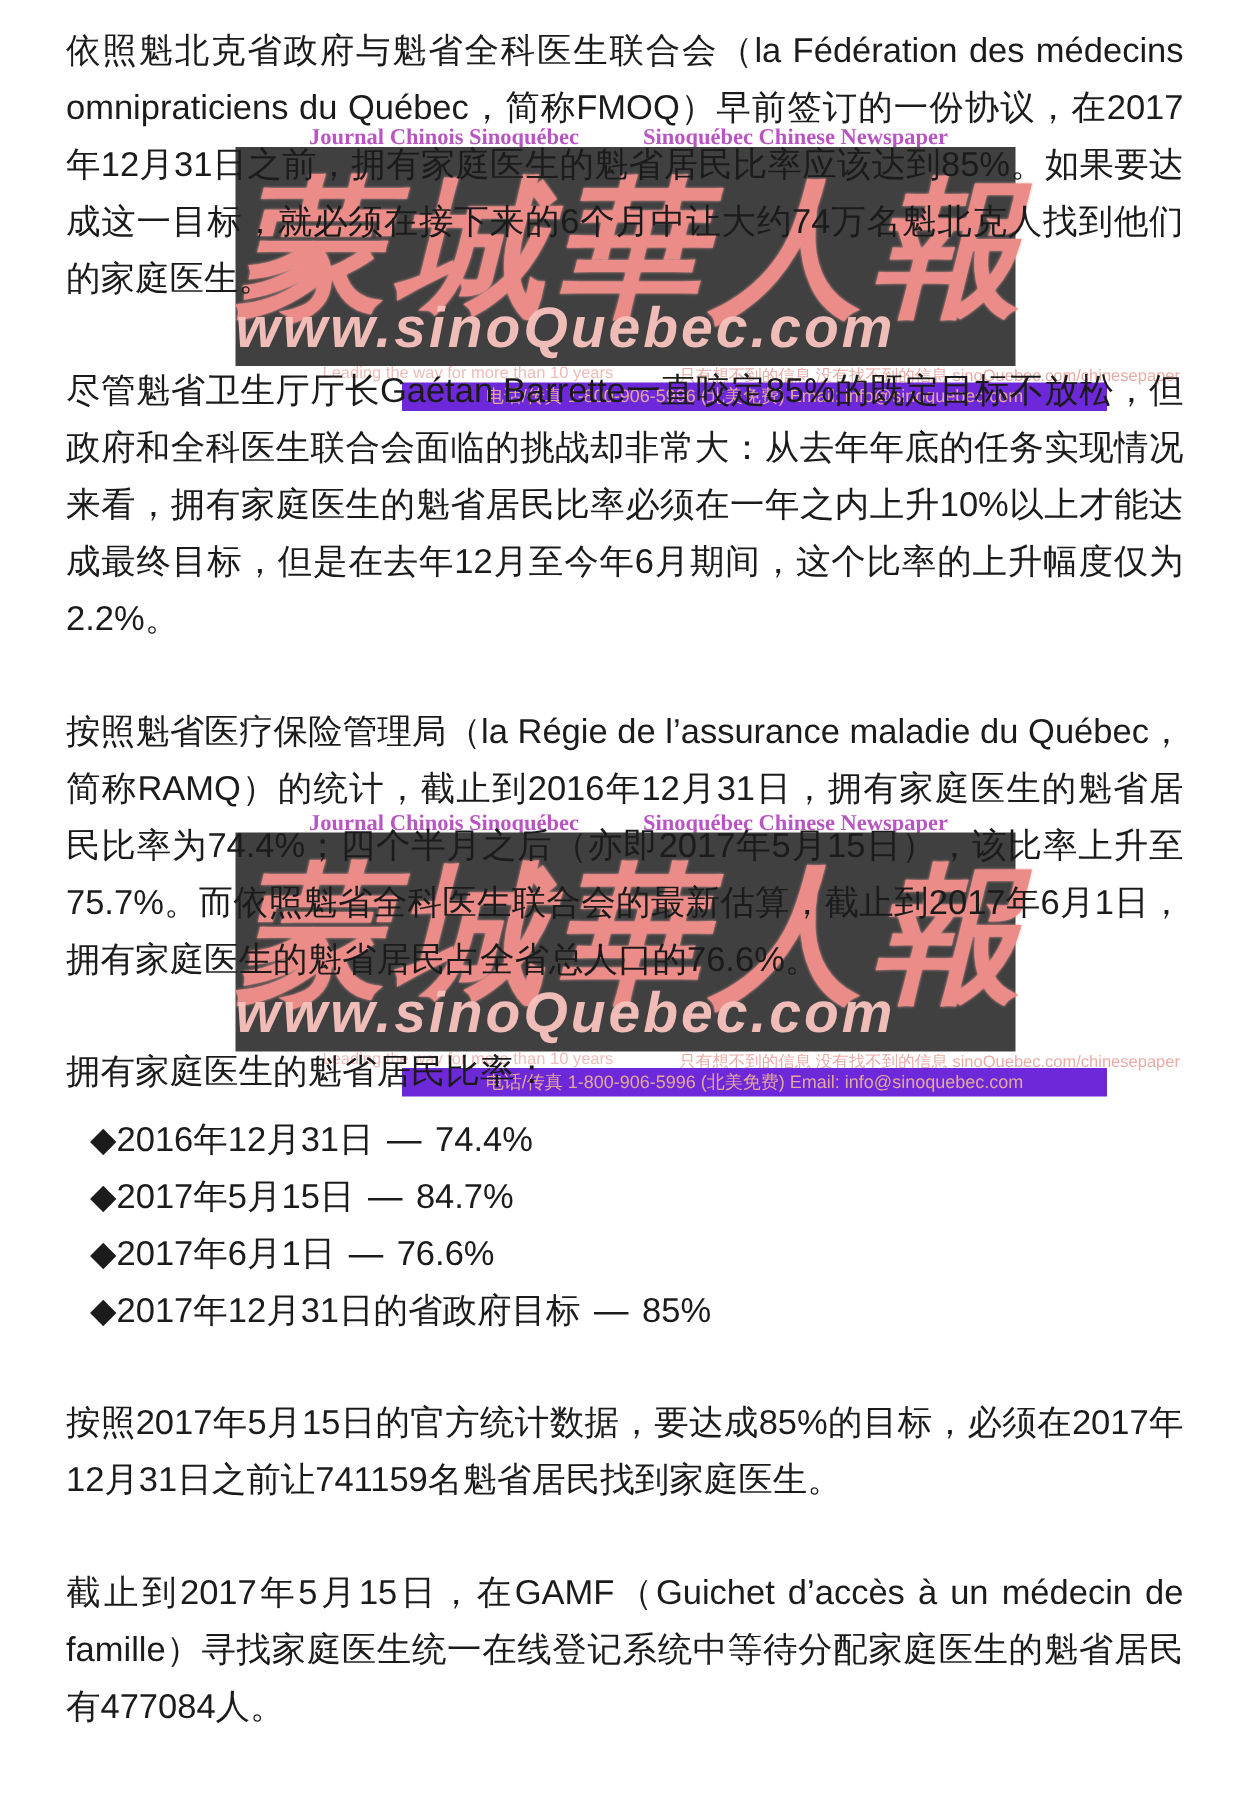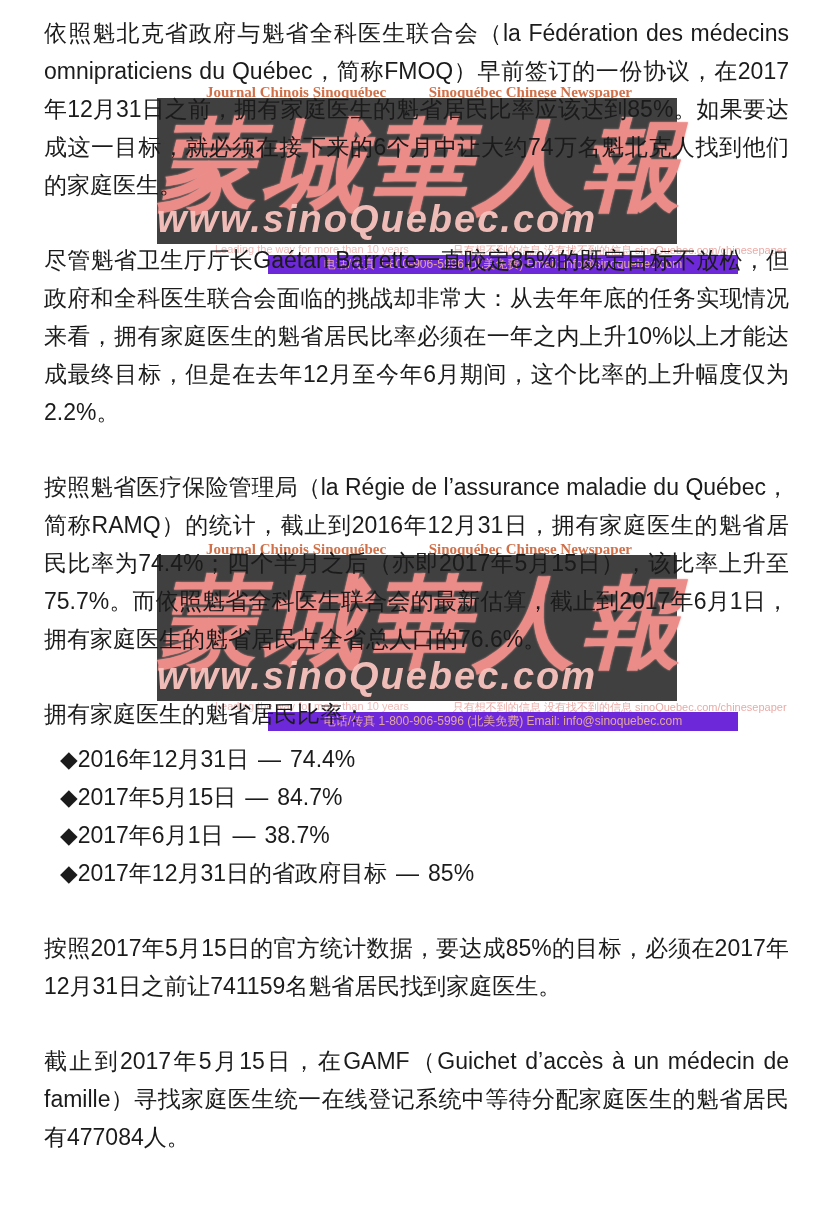--- a/index.html
+++ b/index.html
@@ -12,21 +12,21 @@
   .page { position:relative; width:829px; height:1211px; background:#ffffff; overflow:hidden; }
 
   
   .wm { position:absolute; left:0; width:829px; height:190px; z-index:0; pointer-events:none; }
   .wm-1 { top:84px; }
   .wm-2 { top:541px; }
   .wm-header {
     position:absolute; top:0; left:206px; width:426px;
     display:flex; justify-content:space-between;
     font-family:"Liberation Serif","DejaVu Serif",serif;
-    font-weight:bold; font-size:15px; color:#c2410c; opacity:0.75;
+    font-weight:bold; font-size:15px; color:#a21caf; opacity:0.75;
     white-space:nowrap;
   }
   .wm-box {
     position:absolute; top:14px; left:157px; width:520px; height:146px;
     background:#404040;
     font-style:italic;
   }
   .wm-chars {
     position:absolute; top:16px; left:0; width:100%;
     text-align:center;
@@ -113,21 +113,21 @@
     <p class="tight">拥有家庭医生的魁省居民比率：</p>
 
     <ul class="stats">
       <li>
         <span>◆</span><span>2016年12月31日</span><span class="dash">—</span><span>74.4%</span>
       </li>
       <li>
         <span>◆</span><span>2017年5月15日</span><span class="dash">—</span><span>84.7%</span>
       </li>
       <li>
-        <span>◆</span><span>2017年6月1日</span><span class="dash">—</span><span>38.7%</span>
+        <span>◆</span><span>2017年6月1日</span><span class="dash">—</span><span>76.6%</span>
       </li>
       <li>
         <span>◆</span><span>2017年12月31日的省政府目标</span><span class="dash">—</span><span>85%</span>
       </li>
     </ul>
 
     <p class="para">按照2017年5月15日的官方统计数据，要达成85%的目标，必须在2017年12月31日之前让741159名魁省居民找到家庭医生。</p>
     <p class="tight">截止到2017年5月15日，在GAMF（Guichet d’accès à un médecin de famille）寻找家庭医生统一在线登记系统中等待分配家庭医生的魁省居民有477084人。</p>
 
   </article>

